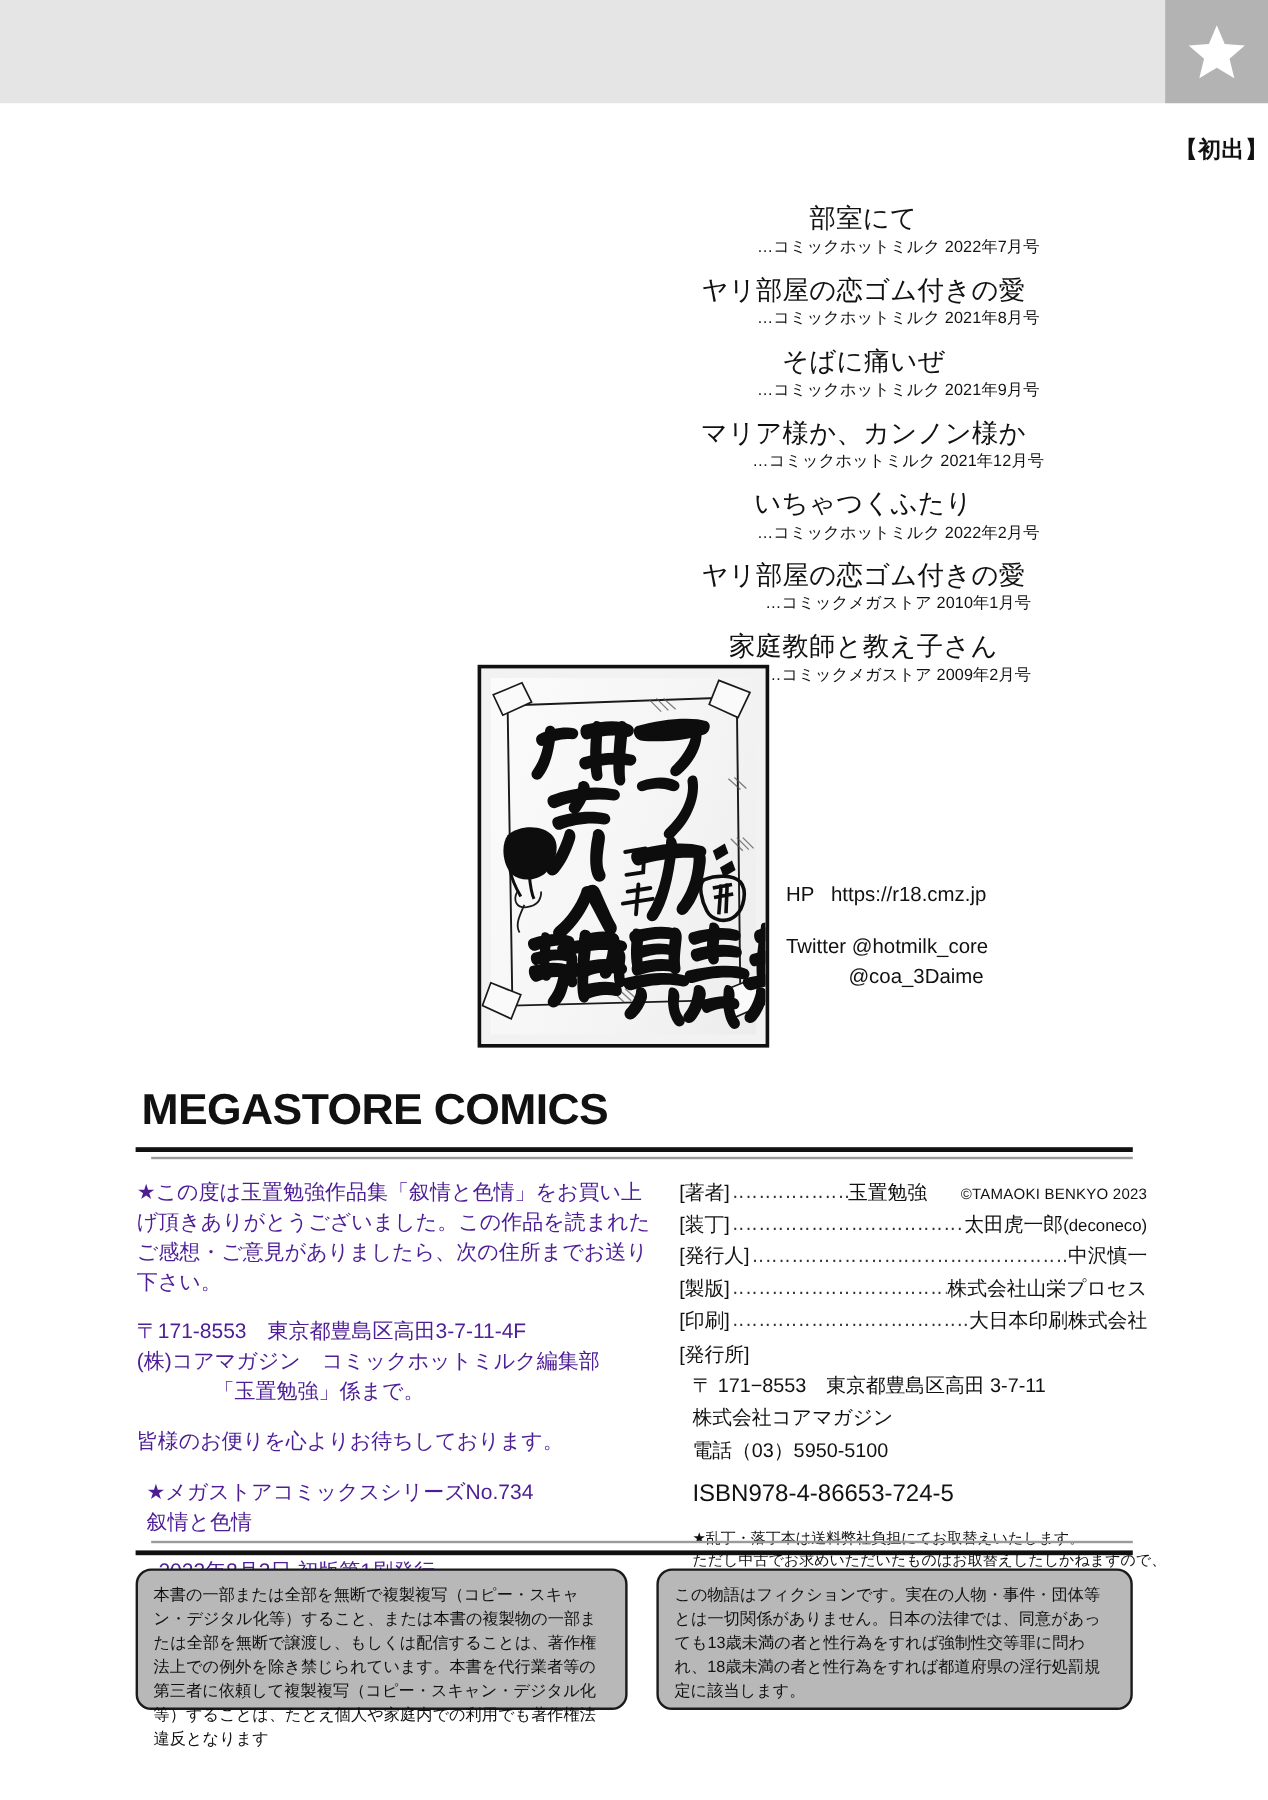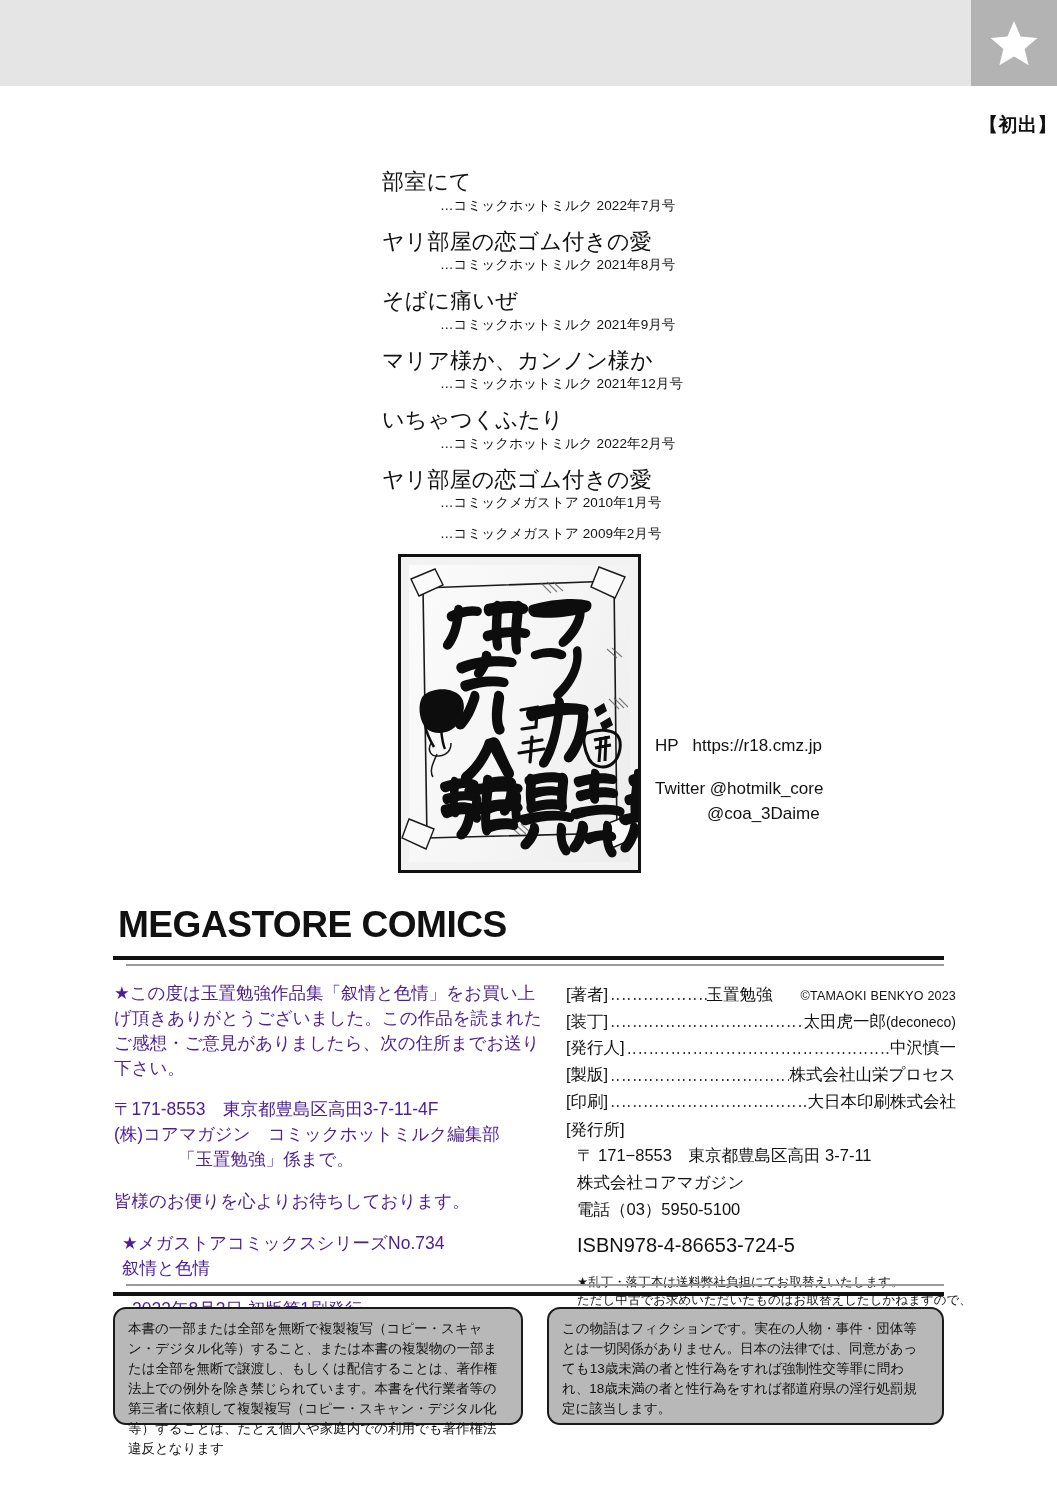--- a/index.html
+++ b/index.html
@@ -49,20 +49,21 @@
     text-align: right;
     font-size: 19px;
     font-weight: 600;
     letter-spacing: 0.5px;
     margin-top: 26px;
     color: #111;
   }
   .story-list {
     margin-top: 30px;
     padding-left: 382px;
+    text-align: center;
   }
   .story-entry { margin-bottom: 13px; }
   .story-title {
     font-size: 22px;
     font-weight: 400;
     color: #111;
     line-height: 1.25;
     letter-spacing: 0.2px;
   }
   .story-source {
@@ -165,21 +166,21 @@
   .col-right {
     position: absolute;
     left: 566px; top: 0;
     width: 390px;
     font-size: 16.5px;
     line-height: 1.62;
     color: #111;
   }
   .credit-row {
     display: flex;
-    align-items: flex-end;
+    align-items: center;
     white-space: nowrap;
   }
   .credit-label { flex: 0 0 auto; }
   .credit-dots {
     flex: 1 1 auto;
     overflow: hidden;
     white-space: nowrap;
     letter-spacing: 1px;
     font-size: 15px;
     padding: 0 2px;
@@ -279,20 +280,21 @@
     </div>
     <div class="story-entry">
       <div class="story-title">いちゃつくふたり</div>
       <div class="story-source">…コミックホットミルク 2022年2月号</div>
     </div>
     <div class="story-entry">
       <div class="story-title">ヤリ部屋の恋ゴム付きの愛</div>
       <div class="story-source">…コミックメガストア 2010年1月号</div>
     </div>
     <div class="story-entry">
+      <div class="story-title">家庭教師と教え子さん</div>
       <div class="story-source">…コミックメガストア 2009年2月号</div>
     </div>
   </div>
 
   <div class="poster-zone">
     <div class="poster-frame">
       <div class="paper"></div>
       <svg class="poster-svg" width="237" height="313" viewBox="0 0 237 313">
 
         <g stroke="#1a1a1a" fill="none" stroke-width="1.6">

